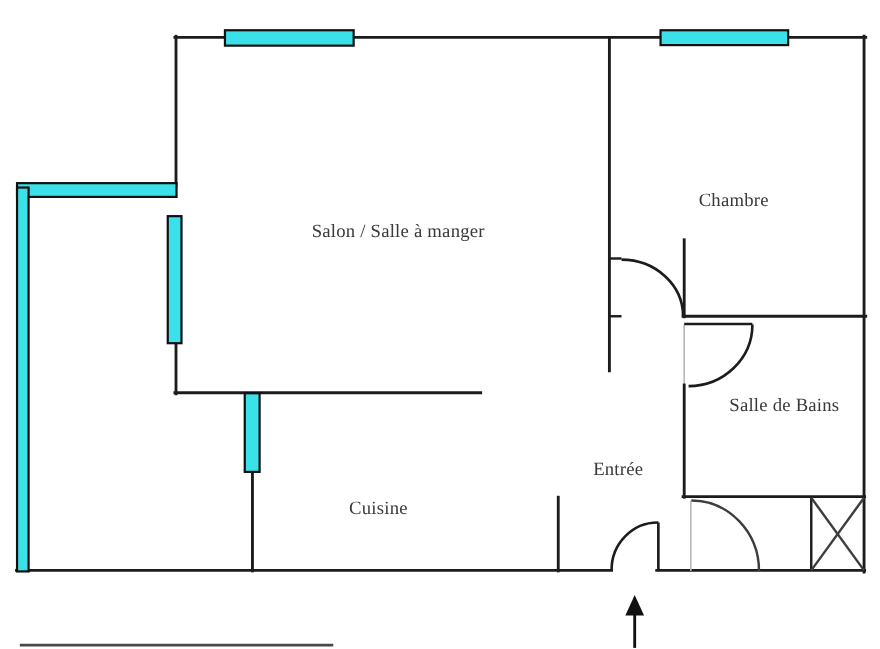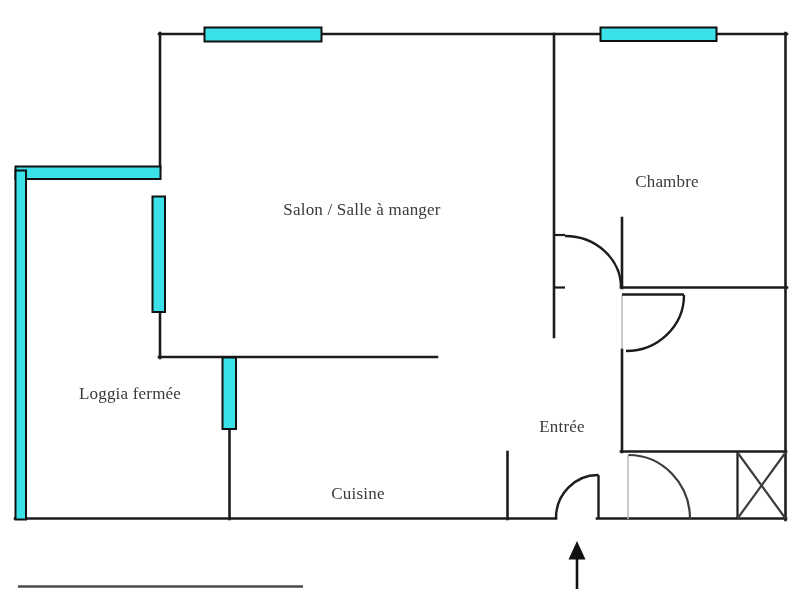--- a/index.html
+++ b/index.html
@@ -95,16 +95,16 @@
     <rect class="window" x="222.5" y="357.5" width="13.5" height="71.5"></rect>
 
     <line class="arrow-shaft" x1="577" y1="558" x2="577" y2="589"></line>
     <polygon class="arrow-head" points="577,541 568.5,559.5 585.5,559.5"></polygon>
 
     <line class="scalebar" x1="18" y1="586.5" x2="303" y2="586.5"></line>
   </svg>
 
   <div class="room-label" style="left:362px;top:210px;">Salon / Salle à manger</div>
   <div class="room-label" style="left:667px;top:182px;">Chambre</div>
-  <div class="room-label" style="left:130px;top:394px;">Loggia fermée</div>
-  <div class="room-label" style="left:358px;top:462px;margin-top:32px;">Cuisine</div>
+  <div class="room-label" style="left:344px;top:462px;">Cuisine</div>
   <div class="room-label" style="left:562px;top:427px;">Entrée</div>
+  <div class="room-label" style="left:713px;top:369px;">Salle de Bains</div>
 </div>
 
 </body></html>

